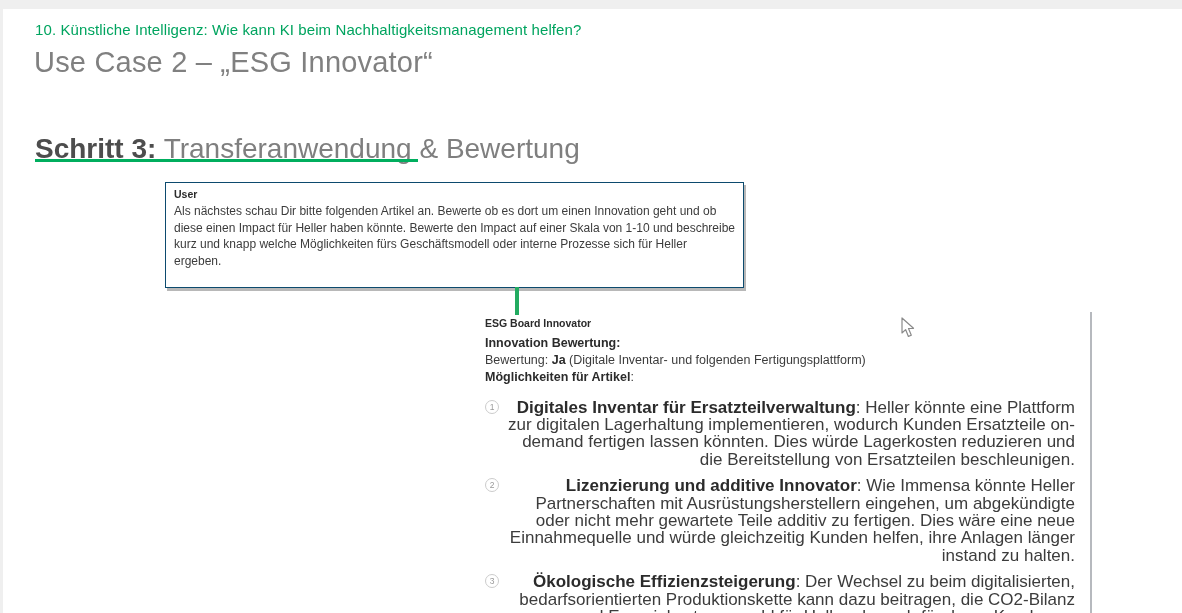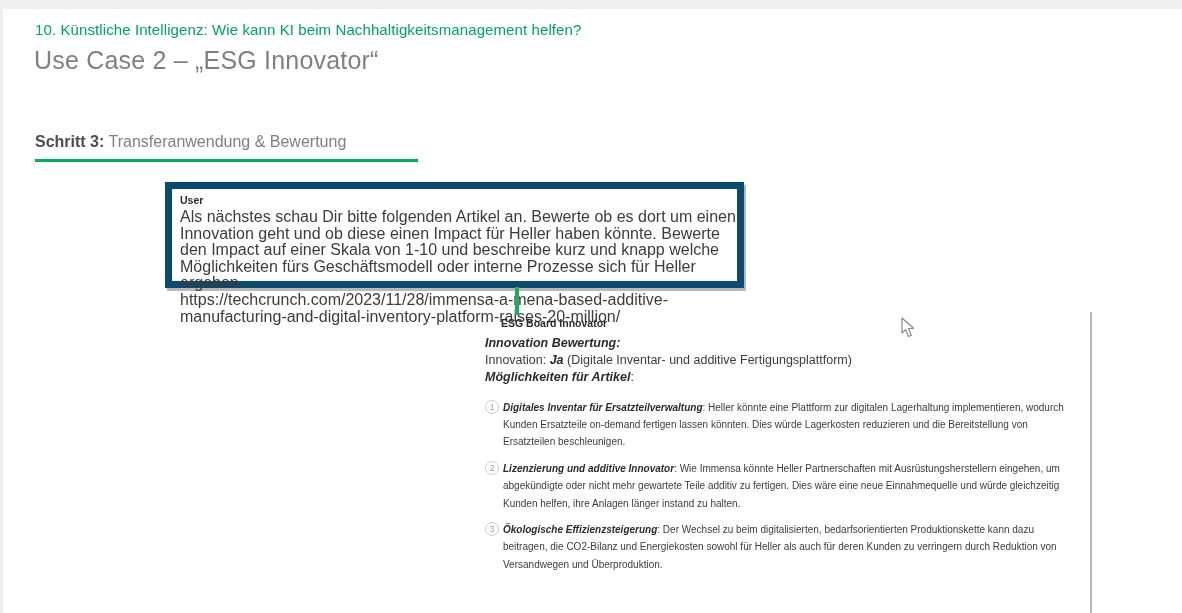--- a/index.html
+++ b/index.html
@@ -2,75 +2,74 @@
 <html><head>
 <meta charset="utf-8">
 <style>
   * { margin: 0; padding: 0; box-sizing: border-box; }
   html, body { width: 1182px; height: 613px; background: #ffffff; overflow: hidden;
     font-family: "Liberation Sans", sans-serif; }
   .frame-top { position: absolute; left: 0; top: 0; width: 1182px; height: 9px; background: #efefef; }
   .frame-left { position: absolute; left: 0; top: 0; width: 3px; height: 613px; background: #efefef; }
 
   .kicker { position: absolute; left: 35px; top: 21px; font-size: 15px; color: #00a45f; letter-spacing: .1px; }
-  .page-title { position: absolute; left: 34px; top: 46px; font-size: 25px; color: #808080; letter-spacing: .2px; }
+  .page-title { position: absolute; left: 34px; top: 46px; font-size: 29px; color: #808080; letter-spacing: .2px; }
 
-  .step-heading { position: absolute; left: 35px; top: 133px; font-size: 16px; color: #7f7f7f; }
+  .step-heading { position: absolute; left: 35px; top: 133px; font-size: 28px; color: #7f7f7f; }
   .step-heading .step-label { font-weight: bold; color: #4d4d4d; }
   .step-underline { position: absolute; left: 35px; top: 159px; width: 383px; height: 3px; background: #00ae5e; }
 
   .user-card { position: absolute; left: 165px; top: 182px; width: 579px; height: 106px;
-    background: #ffffff; border: 7px solid #0c4a6e;
+    background: #ffffff; border: 1px solid #0c4a6e;
     box-shadow: 2px 3px 0 rgba(125,125,125,0.55); padding: 5px 9px 0 8px; }
   .user-sender { font-size: 10.5px; font-weight: bold; color: #2b2b2b; margin-bottom: 3px; }
-  .user-text { font-size: 16px; line-height: 16.6px; color: #3c3c3c; width: 562px; }
+  .user-text { font-size: 12px; line-height: 16.6px; color: #3c3c3c; width: 562px; }
 
   .connector { position: absolute; left: 515px; top: 287px; width: 4px; height: 28px; background: #22ab60; }
 
   .assistant { position: absolute; left: 485px; top: 317px; width: 590px; color: #3c3c3c; }
-  .assistant-sender { font-size: 10.5px; font-weight: bold; color: #2b2b2b; margin-bottom: 6px; margin-left: 16px; }
+  .assistant-sender { font-size: 10.5px; font-weight: bold; color: #2b2b2b; margin-bottom: 6px; }
   .a-line { font-size: 12.5px; line-height: 17.2px; }
-  .a-line b, .assistant b { color: #2b2b2b; font-style: italic; }
+  .a-line b, .assistant b { color: #2b2b2b; }
 
   .a-list { margin-top: 12px; }
   .a-item { display: flex; margin-bottom: 9px; }
   .a-badge { flex: 0 0 auto; width: 14px; height: 14px; margin-top: 1px; border: 1px solid #cccccc;
     border-radius: 50%; font-size: 8.5px; color: #999999; display: flex; align-items: center;
     justify-content: center; background: #fff; }
-  .a-item-text { margin-left: 4px; width: 572px; font-size: 10px; line-height: 17.4px; }
+  .a-item-text { margin-left: 4px; width: 572px; font-size: 17px; line-height: 17.4px; text-align: right; }
 
   .panel-border { position: absolute; left: 1090px; top: 312px; width: 2px; height: 301px; background: #b6b9be; }
 
   .cursor { position: absolute; left: 901px; top: 317px; width: 15px; height: 21px; }
 </style>
 </head>
 <body>
 
 <div class="frame-top"></div>
 <div class="frame-left"></div>
 
 <div class="kicker">10. Künstliche Intelligenz: Wie kann KI beim Nachhaltigkeitsmanagement helfen?</div>
 <div class="page-title">Use Case 2 – „ESG Innovator“</div>
 
 <div class="step-heading"><span class="step-label">Schritt 3:</span><span> Transferanwendung &amp; Bewertung</span></div>
 <div class="step-underline"></div>
 
 <div class="user-card">
   <div class="user-sender">User</div>
   <div class="user-text"><span>Als nächstes schau Dir bitte folgenden Artikel an. Bewerte ob es dort um einen Innovation geht und ob diese einen Impact für Heller haben könnte. Bewerte den Impact auf einer Skala von 1-10 und beschreibe kurz und knapp welche Möglichkeiten fürs Geschäftsmodell oder interne Prozesse sich für Heller ergeben.</span><br>
-    <span>https://techcrunch.com/2023/11/28/immensa-a-mena-based-additive-manufacturing-and-digital-inventory-platform-raises-20-million/</span>
   </div>
 </div>
 
 <div class="connector"></div>
 
 <div class="assistant">
   <div class="assistant-sender">ESG Board Innovator</div>
   <div class="a-line"><b>Innovation Bewertung:</b></div>
-  <div class="a-line"><span>Innovation: </span><b>Ja</b><span> (Digitale Inventar- und additive Fertigungsplattform)</span></div>
+  <div class="a-line"><span>Bewertung: </span><b>Ja</b><span> (Digitale Inventar- und folgenden Fertigungsplattform)</span></div>
   <div class="a-line"><b>Möglichkeiten für Artikel</b><span>:</span></div>
 
   <div class="a-list">
     <div class="a-item">
       <div class="a-badge">1</div>
       <div class="a-item-text"><b>Digitales Inventar für Ersatzteilverwaltung</b><span>: Heller könnte eine Plattform zur digitalen Lagerhaltung implementieren, wodurch Kunden Ersatzteile on-demand fertigen lassen könnten. Dies würde Lagerkosten reduzieren und die Bereitstellung von Ersatzteilen beschleunigen.</span></div>
     </div>
     <div class="a-item">
       <div class="a-badge">2</div>
       <div class="a-item-text"><b>Lizenzierung und additive Innovator</b><span>: Wie Immensa könnte Heller Partnerschaften mit Ausrüstungsherstellern eingehen, um abgekündigte oder nicht mehr gewartete Teile additiv zu fertigen. Dies wäre eine neue Einnahmequelle und würde gleichzeitig Kunden helfen, ihre Anlagen länger instand zu halten.</span></div>

